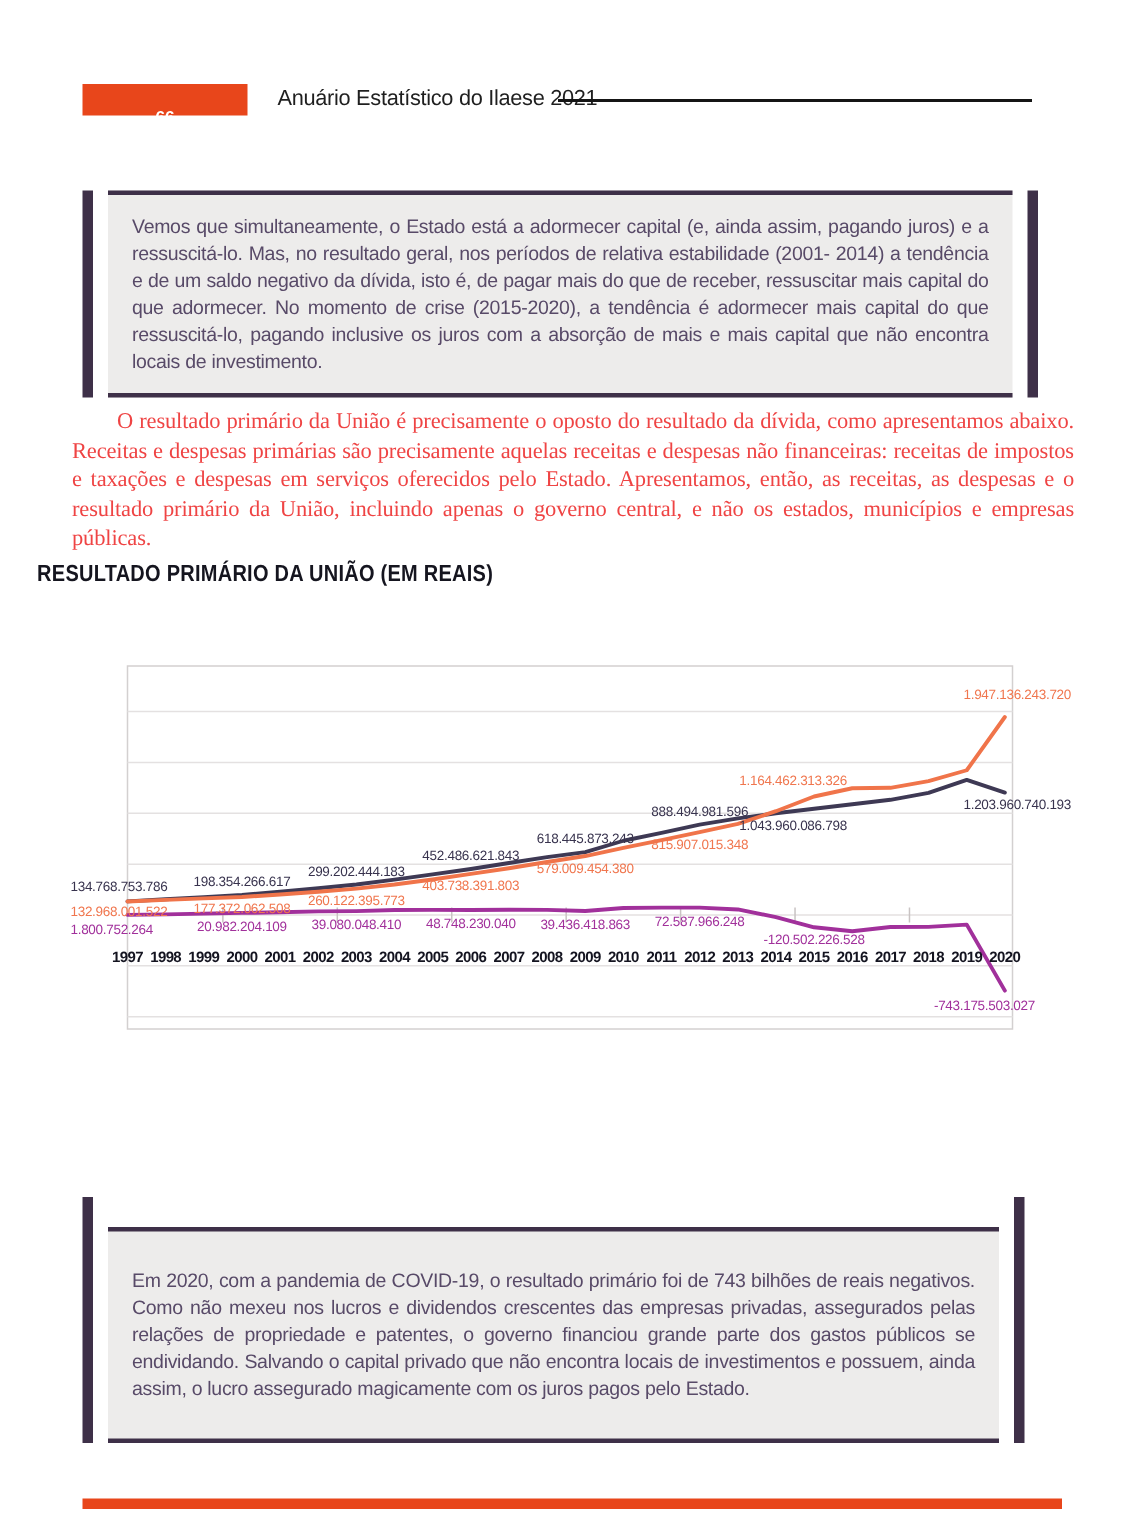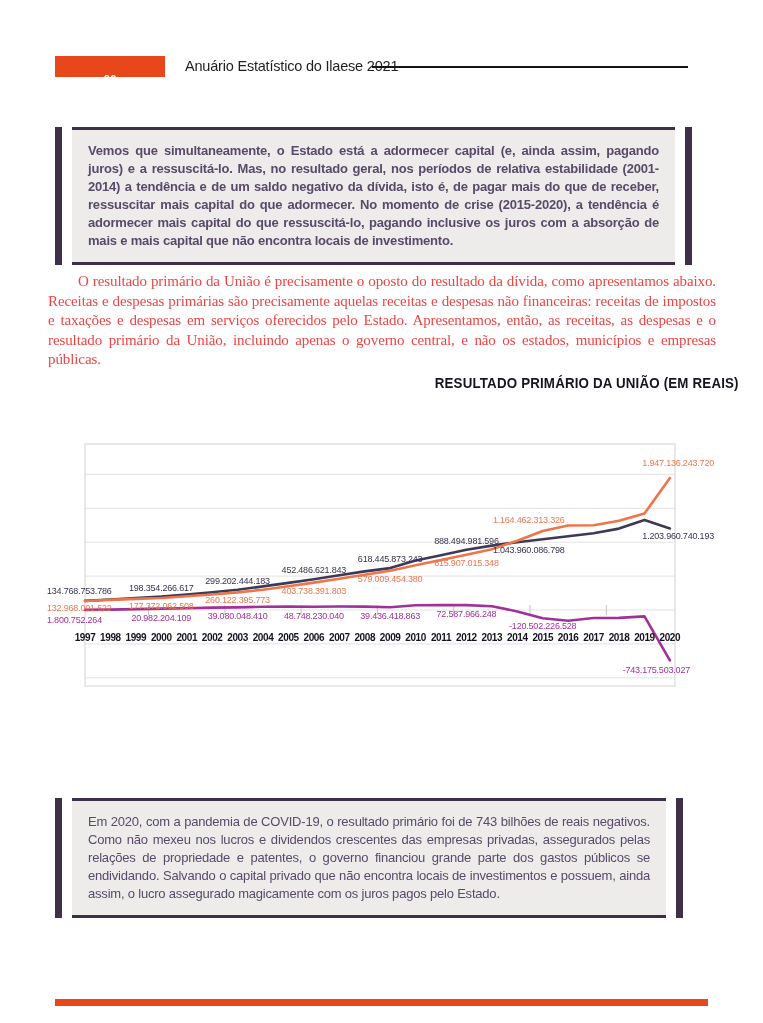--- a/index.html
+++ b/index.html
@@ -9,29 +9,29 @@
   .pagenum-box{position:absolute;left:55px;top:56px;width:110px;height:21px;background:#E8461B;
                display:flex;align-items:center;justify-content:center;}
   .pagenum-box span{color:#fff;font-size:11.5px;font-weight:700;margin-top:25px;}
   .header-title{position:absolute;left:185px;top:58px;font-size:14.5px;color:#1f1f1f;letter-spacing:-0.2px;}
   .header-rule{position:absolute;left:372px;top:66px;width:316px;height:2px;background:#151515;}
   
   .quote{position:absolute;border-left:7px solid #3E3048;border-right:7px solid #3E3048;padding:0 10px;box-sizing:border-box;}
   .quote-inner{border-top:3px solid #3E3048;border-bottom:3px solid #3E3048;background:#EDECEB;
                padding:12px 16px;}
   .quote-inner p{margin:0;color:#584A68;font-size:13px;line-height:18px;letter-spacing:-0.2px;text-align:justify;}
-  .quote1{left:55px;top:127px;width:637px;font-weight:bold;}
+  .quote1{left:55px;top:127px;width:637px;}
   .quote2{left:55px;top:798px;width:628px;}
-  .quote2 .quote-inner{padding:12px 16px;}
+  .quote2 .quote-inner{padding:24px 16px;margin-top:20px;}
   
   .para{position:absolute;left:48px;top:272px;width:668px;margin:0;
         font-family:"Liberation Serif",serif;font-size:15px;line-height:19.5px;color:#ef4444;
         text-align:justify;text-indent:30px;letter-spacing:-0.1px;}
   
-  .chart-title{position:absolute;left:0;top:374px;width:100%;text-align:right;}
+  .chart-title{position:absolute;left:0;top:374px;width:100%;text-align:left;}
   .chart-title span{display:inline-block;transform:scaleX(0.86);font-weight:700;font-size:15.5px;
                     color:#15151F;letter-spacing:0.2px;}
   .chart-svg{position:absolute;left:40px;top:425px;}
   .legend{position:absolute;left:0;top:708px;width:100%;display:flex;justify-content:center;gap:78px;}
   .legend-item{display:flex;align-items:center;gap:10px;}
   .legend-swatch{width:40px;height:3px;border-radius:2px;}
   .legend-label{font-size:11px;color:#3A3A42;letter-spacing:-0.2px;}
   
   .footer-bar{position:absolute;left:55px;top:999px;width:653px;height:7px;background:#E8461B;}
 </style>

